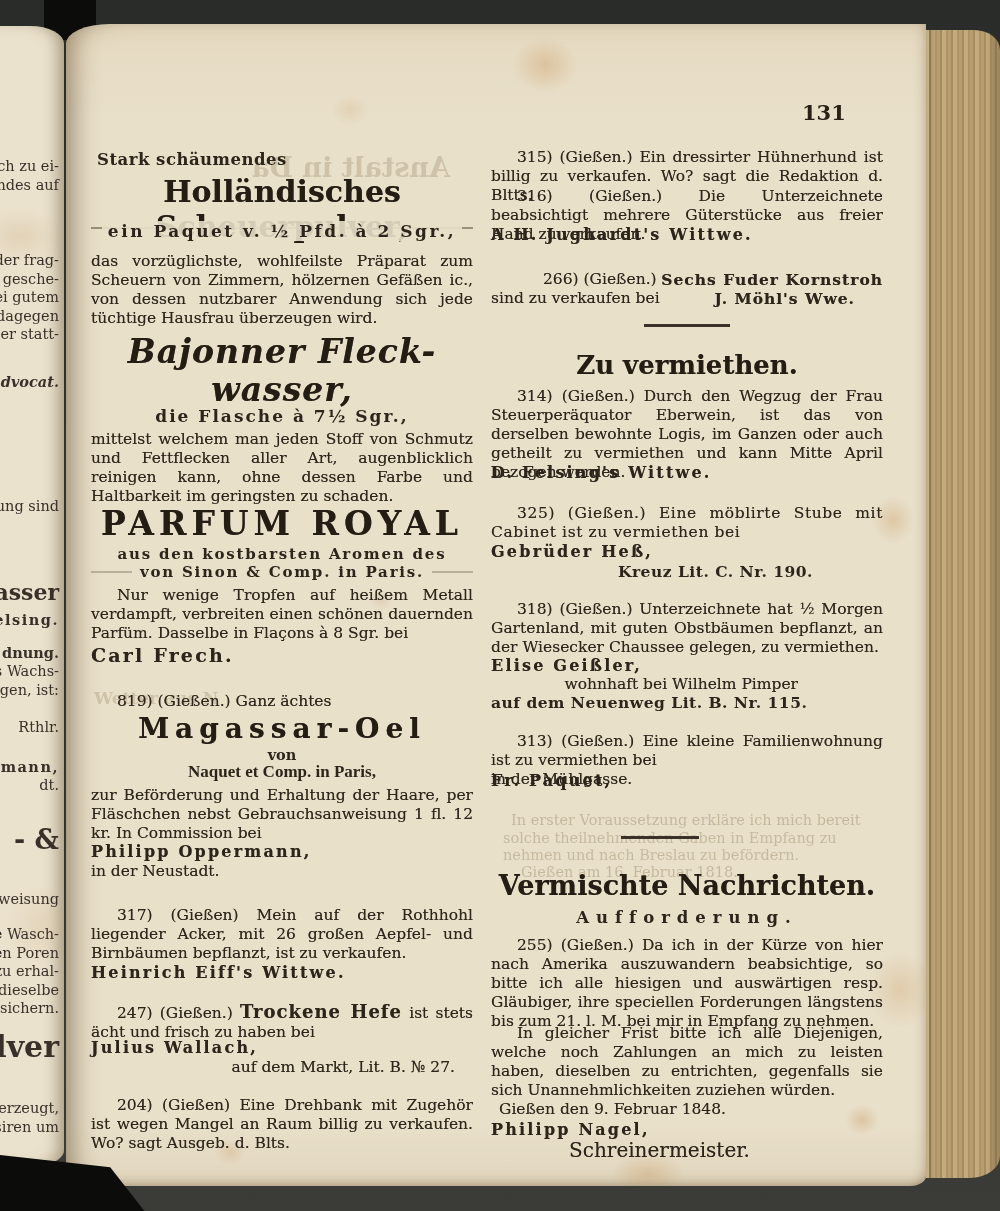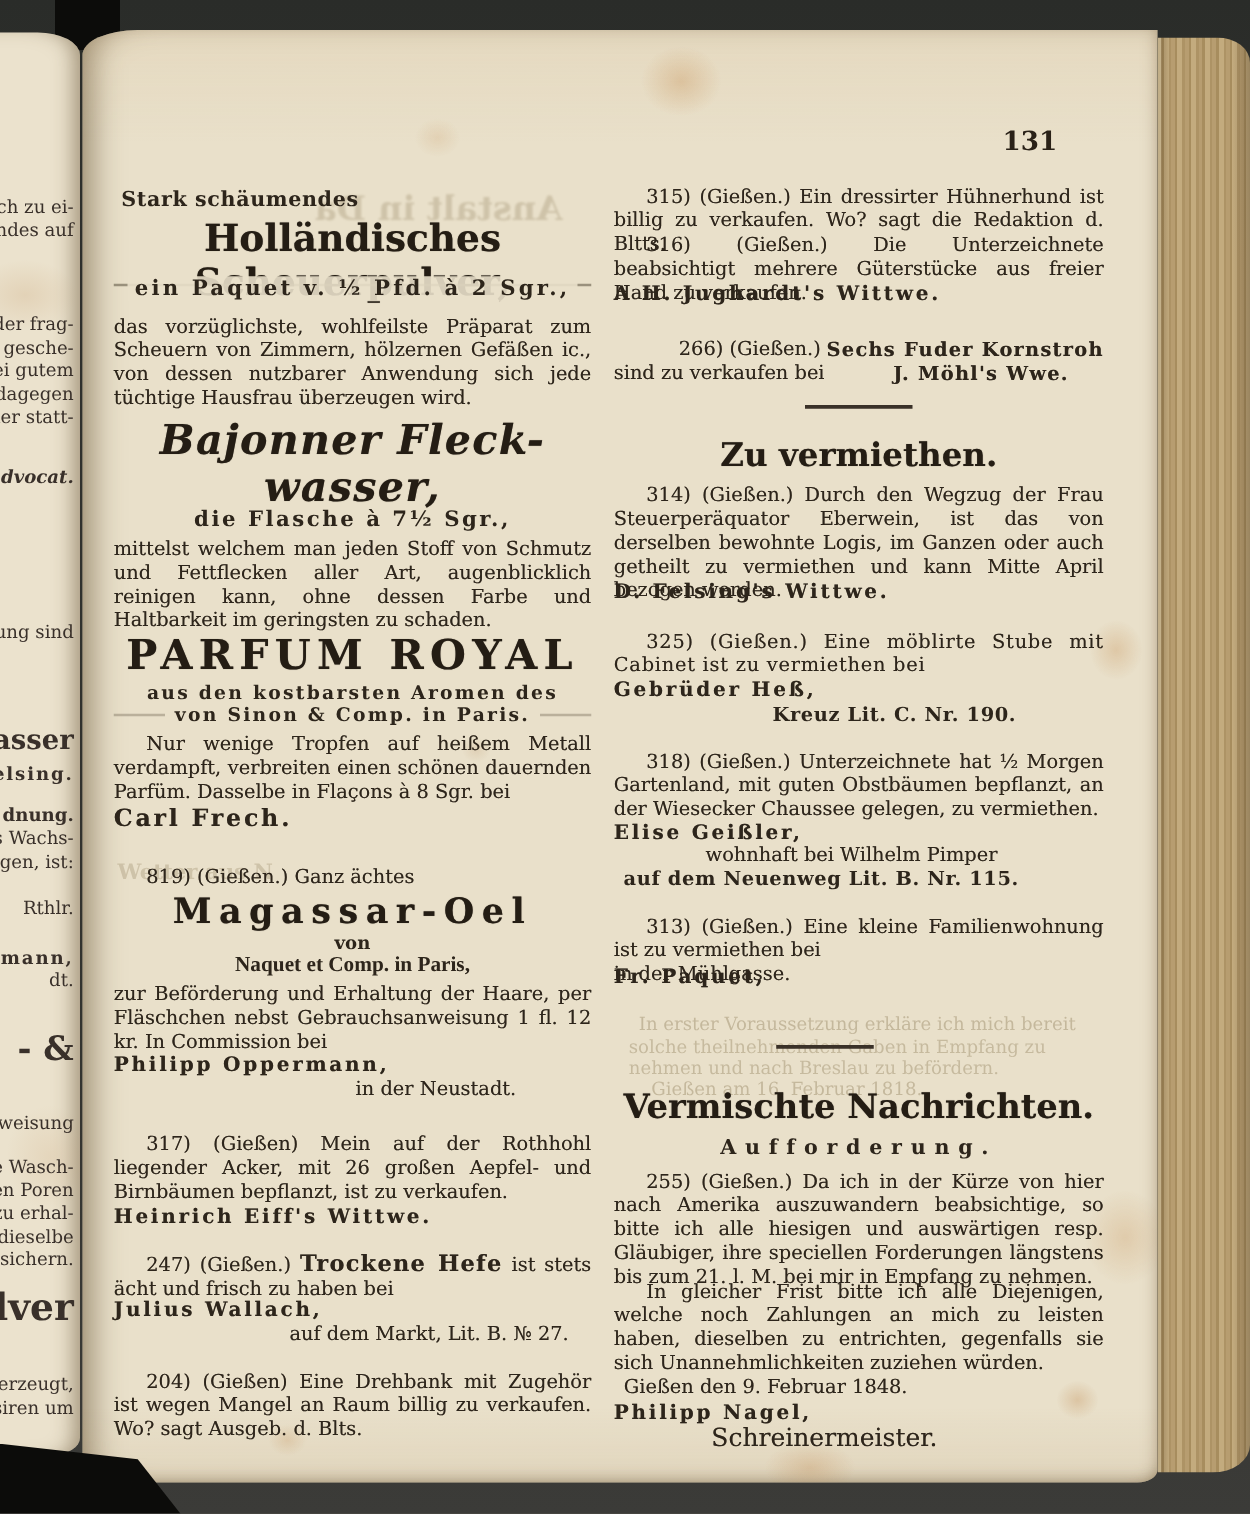--- a/index.html
+++ b/index.html
@@ -135,21 +135,21 @@
       </div>
       <div class="sec par ind" style="top:562px">Nur wenige Tropfen auf heißem Metall verdampft, verbreiten einen schönen dauernden Parfüm. Dasselbe in Flaçons à 8 Sgr. bei</div>
       <div class="sec sig" style="top:620px;padding-right:55px;font-size:19px">Carl Frech.</div>
 
       <div class="sec par ind" style="top:668px">819)  (Gießen.)  Ganz ächtes</div>
       <div class="sec center h-black" style="top:688px;font-size:28px;letter-spacing:6px">Magassar-Oel</div>
       <div class="sec center ink" style="top:722px;font-size:14.5px;font-weight:bold">von</div>
       <div class="sec center ink" style="top:738px;font-size:17px;font-weight:bold;font-family:'Liberation Serif',serif">Naquet et Comp. in Paris,</div>
       <div class="sec par" style="top:762px">zur Beförderung und Erhaltung der Haare, per Fläschchen nebst Gebrauchsanweisung 1 fl. 12 kr. In Commission bei</div>
       <div class="sec sig" style="top:818px;padding-right:28px">Philipp Oppermann,</div>
-      <div class="sec par" style="top:838px;text-align:right;padding-right:60px">in der Neustadt.</div>
+      <div class="sec par" style="top:838px;text-align:left;padding-right:60px">in der Neustadt.</div>
 
       <div class="sec par ind" style="top:882px">317)  (Gießen)  Mein auf der Rothhohl liegender Acker, mit 26 großen Aepfel- und Birnbäumen bepflanzt, ist zu verkaufen.</div>
       <div class="sec sig" style="top:939px;padding-right:20px">Heinrich Eiff's Wittwe.</div>
 
       <div class="sec par ind" style="top:978px">
         <span>247)  (Gießen.) </span><span class="emph" style="font-size:18px">Trockene Hefe</span><span> ist stets ächt und frisch zu haben bei</span>
       </div>
       <div class="sec sig" style="top:1014px;padding-right:55px">Julius Wallach,</div>
       <div class="sec par" style="top:1034px;text-align:right;padding-right:18px">auf dem Markt, Lit. B. № 27.</div>
 
@@ -183,21 +183,21 @@
       <div class="sec par ind" style="top:363px">314)  (Gießen.)  Durch den Wegzug der Frau Steuerperäquator Eberwein, ist das von derselben bewohnte Logis, im Ganzen oder auch getheilt zu vermiethen und kann Mitte April bezogen werden.</div>
       <div class="sec sig" style="top:439px;padding-right:30px">D. Felsing's Wittwe.</div>
 
       <div class="sec par ind" style="top:480px;letter-spacing:.6px">325)  (Gießen.)  Eine möblirte Stube mit Cabinet ist zu vermiethen bei</div>
       <div class="sec sig" style="top:518px;padding-right:80px">Gebrüder Heß,</div>
       <div class="sec sig2" style="top:538px;text-align:right;padding-right:70px">Kreuz Lit. C. Nr. 190.</div>
 
       <div class="sec par ind" style="top:576px">318)  (Gießen.)  Unterzeichnete hat ½ Morgen Gartenland, mit guten Obstbäumen bepflanzt, an der Wiesecker Chaussee gelegen, zu vermiethen.</div>
       <div class="sec sig" style="top:632px;padding-right:105px">Elise Geißler,</div>
       <div class="sec par" style="top:651px;text-align:right;padding-right:85px">wohnhaft bei Wilhelm Pimper</div>
-      <div class="sec sig2" style="top:669px;text-align:center;padding-right:60px">auf dem Neuenweg Lit. B. Nr. 115.</div>
+      <div class="sec sig2" style="top:669px;text-align:left;padding-right:60px">auf dem Neuenweg Lit. B. Nr. 115.</div>
 
       <div class="sec par ind" style="top:708px">313)  (Gießen.)  Eine kleine Familienwohnung ist zu vermiethen bei</div>
       <div class="sec sig" style="top:747px;padding-right:90px">Fr. Paquet,</div>
       <div class="sec par" style="top:746px;text-align:left;padding-right:65px">in der Mühlgasse.</div>
 
       <div class="ghost g-line" style="left:20px;top:788px;opacity:.42">In erster Voraussetzung erkläre ich mich bereit</div>
       <div class="ghost g-line" style="left:12px;top:806px;opacity:.40">solche theilnehmenden Gaben in Empfang zu</div>
       <div class="ghost g-line" style="left:12px;top:823px;opacity:.40">nehmen und nach Breslau zu befördern.</div>
       <div class="ghost g-line" style="left:30px;top:840px;opacity:.42">Gießen am 16. Februar 1818.</div>
 

